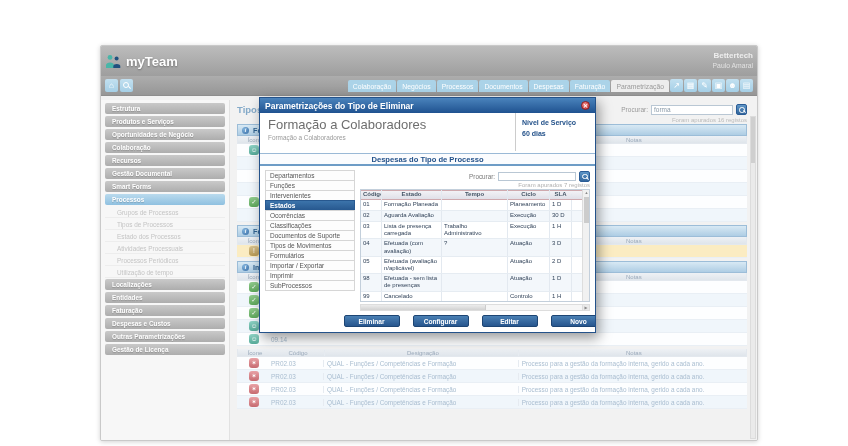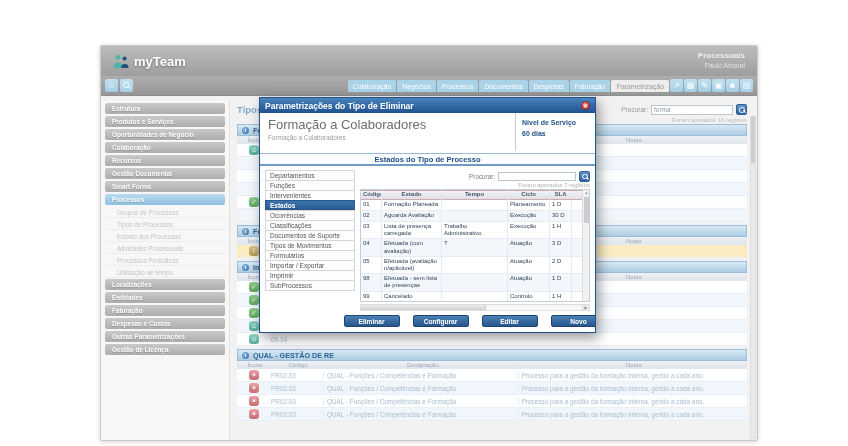--- a/index.html
+++ b/index.html
@@ -4,21 +4,21 @@
 <style>
   html,body{margin:0;padding:0;width:848px;height:446px;background:#fff;overflow:hidden;
     font-family:"Liberation Sans", sans-serif;}
   *{box-sizing:border-box;}
 
   .app{position:absolute;left:100px;top:45px;width:658px;height:396px;background:#f2f2f2;
     border:1px solid #c9c9c9;border-radius:2px;box-shadow:0 1px 5px rgba(0,0,0,.18);overflow:hidden;}
 
   
   .app-header{height:30px;background:linear-gradient(#bcbcbc,#9e9e9e);display:flex;
-    justify-content:space-between;align-items:center;padding:0 12px;}
+    justify-content:space-between;align-items:center;padding:0 4px;}
   .logo{display:flex;align-items:center;gap:4px;}
   .logo-text{color:#fff;font-size:13px;font-weight:bold;text-shadow:0 1px 2px rgba(0,0,0,.35);}
   .account{text-align:right;line-height:1.3;}
   .account .company{color:#eee;font-size:8px;font-weight:bold;}
   .account .user{color:#e2e2e2;font-size:6.8px;}
 
   
   .nav{height:20px;background:linear-gradient(#adadad,#969696);display:flex;
     justify-content:space-between;align-items:center;padding:0 4px;border-bottom:1px solid #8d8d8d;}
   .nav-left{display:flex;gap:2px;}
@@ -146,21 +146,21 @@
     <div class="logo">
       <svg width="17" height="15" viewBox="0 0 17 15">
         <circle cx="5" cy="3.4" r="2.4" fill="#49b6a8"></circle>
         <path d="M1 11c0-3.4 8-3.4 8 0v3H1z" fill="#49b6a8"></path>
         <circle cx="11.6" cy="4.6" r="2" fill="#20507e"></circle>
         <path d="M8.3 12c0-2.8 7-2.8 7 0v2h-7z" fill="#20507e"></path>
       </svg>
       <span class="logo-text">myTeam</span>
     </div>
     <div class="account">
-      <div class="company">Processuais</div>
+      <div class="company">Bettertech</div>
       <div class="user">Paulo Amaral</div>
     </div>
   </div>
 
   <div class="nav">
     <div class="nav-left">
       <div class="icon-btn">
         <span>⌂</span>
       </div>
       <div class="icon-btn">
@@ -352,24 +352,20 @@
             <div class="trow">
               <div class="col-icon">
                 <div class="rowicon teal">☺</div>
               </div>
               <div class="col-code">09.14</div>
               <div class="col-desig"></div>
               <div class="col-notas"></div>
             </div>
           </div>
           <div class="section">
-            <div class="section-header">
-              <span class="info-icon">i</span>
-              <span>QUAL - GESTÃO DE RE</span>
-            </div>
             <div class="cols">
               <div class="col-icon">Ícone</div>
               <div class="col-code">Código</div>
               <div class="col-desig">Designação</div>
               <div class="col-notas">Notas</div>
             </div>
             <div class="trow">
               <div class="col-icon">
                 <div class="rowicon red">✶</div>
               </div>
@@ -417,21 +413,21 @@
     <div class="modal-head">
       <div class="mh-left">
         <div class="mh-title">Formação a Colaboradores</div>
         <div class="mh-sub">Formação a Colaboradores</div>
       </div>
       <div class="mh-right">
         <div>Nível de Serviço</div>
         <div>60 dias</div>
       </div>
     </div>
-    <div class="modal-sectionbar">Estados do Tipo de Processo</div>
+    <div class="modal-sectionbar">Despesas do Tipo de Processo</div>
     <div class="modal-content">
       <div class="mmenu" id="mmenu">
           <div class="mmenu-item">Departamentos</div>
           <div class="mmenu-item">Funções</div>
           <div class="mmenu-item">Intervenientes</div>
           <div class="mmenu-item selected">Estados</div>
           <div class="mmenu-item">Ocorrências</div>
           <div class="mmenu-item">Classificações</div>
           <div class="mmenu-item">Documentos de Suporte</div>
           <div class="mmenu-item">Tipos de Movimentos</div>

